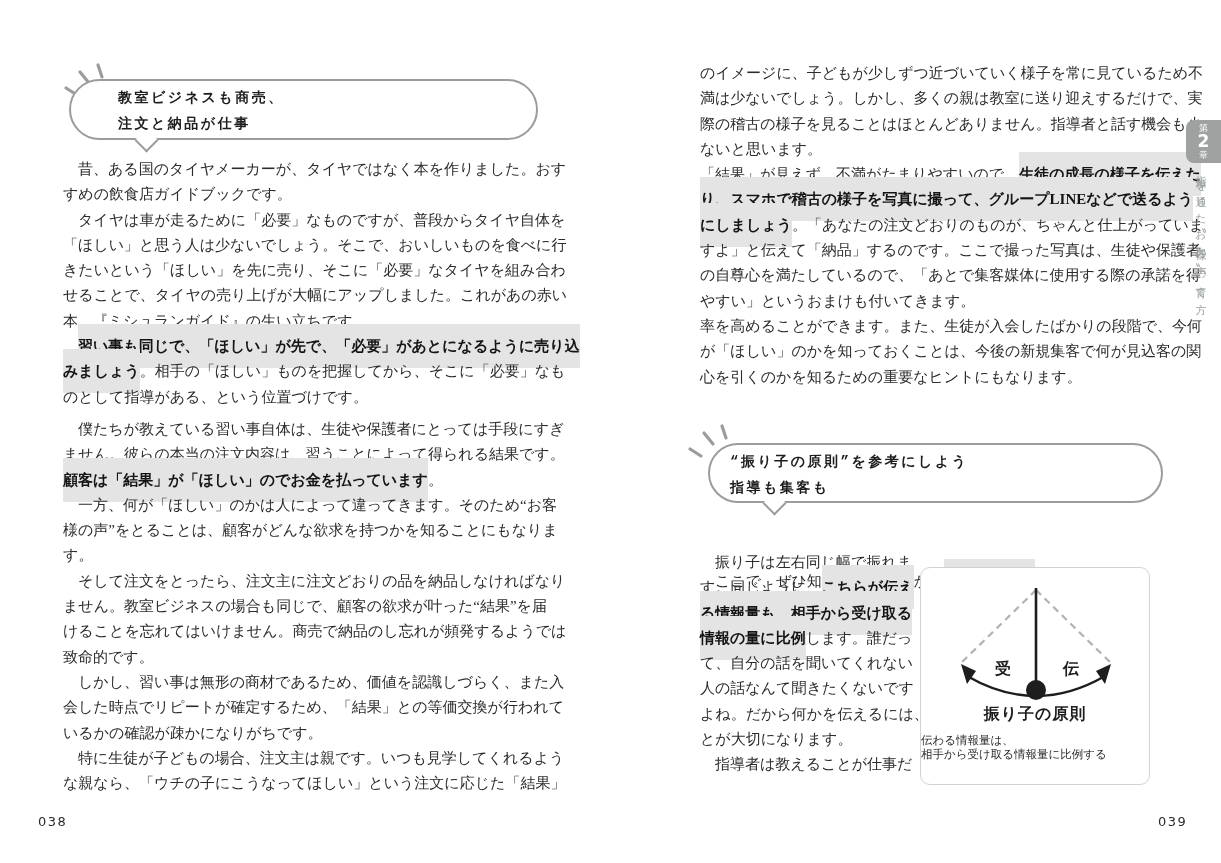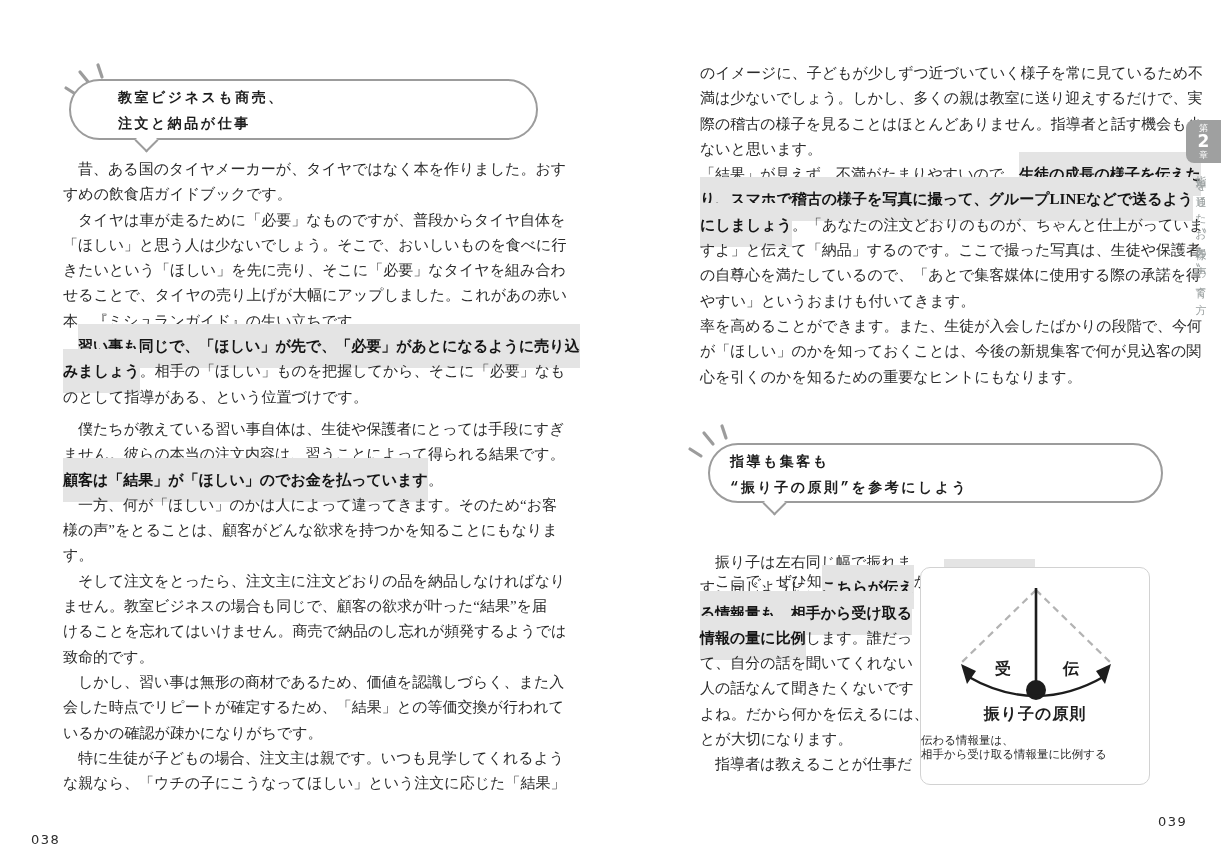--- a/index.html
+++ b/index.html
@@ -75,21 +75,21 @@
     <div class="line"><span>ません。教室ビジネスの場合も同じで、顧客の欲求が叶った“結果”を届</span></div>
     <div class="line"><span>けることを忘れてはいけません。商売で納品のし忘れが頻発するようでは</span></div>
     <div class="line"><span>致命的です。</span></div>
     <div class="line"><span>　しかし、習い事は無形の商材であるため、価値を認識しづらく、また入</span></div>
     <div class="line"><span>会した時点でリピートが確定するため、「結果」との等価交換が行われて</span></div>
     <div class="line"><span>いるかの確認が疎かになりがちです。</span></div>
     <div class="line"><span>　特に生徒が子どもの場合、注文主は親です。いつも見学してくれるよう</span></div>
     <div class="line"><span>な親なら、「ウチの子にこうなってほしい」という注文に応じた「結果」</span></div>
   </div>
 
-<div class="pagenum" style="left:31px;margin-top:18px;">038</div>
+<div class="pagenum" style="left:38px;">038</div>
 
 <div class="textblock" style="left:700px;top:61px;width:476px;">
     <div class="line"><span>のイメージに、子どもが少しずつ近づいていく様子を常に見ているため不</span></div>
     <div class="line"><span>満は少ないでしょう。しかし、多くの親は教室に送り迎えするだけで、実</span></div>
     <div class="line"><span>際の稽古の様子を見ることはほとんどありません。指導者と話す機会も少</span></div>
     <div class="line"><span>ないと思います。</span></div>
     <div class="line"><span>「結果」が見えず、不満がたまりやすいので、</span><span class="hl">生徒の成長の様子を伝えた</span></div>
     <div class="line"><span class="hl">り、スマホで稽古の様子を写真に撮って、グループLINEなどで送るよう</span></div>
     <div class="line"><span class="hl">にしましょう</span><span>。「あなたの注文どおりのものが、ちゃんと仕上がっていま</span></div>
     <div class="line"><span>すよ」と伝えて「納品」するのです。ここで撮った写真は、生徒や保護者</span></div>
@@ -102,22 +102,22 @@
 
 <svg class="abs" style="left:686px;top:423px;" width="45" height="40" viewBox="0 0 45 40">
   <line x1="36" y1="3" x2="40" y2="15" stroke="#9c9c9c" stroke-width="3.2" stroke-linecap="round"></line>
   <line x1="18" y1="10" x2="27" y2="21" stroke="#9c9c9c" stroke-width="3.2" stroke-linecap="round"></line>
   <line x1="4" y1="26" x2="15" y2="33" stroke="#9c9c9c" stroke-width="3.2" stroke-linecap="round"></line>
 </svg>
 
 <div class="bubble" style="left:708px;top:443px;width:455px;height:60px;"></div>
 <div class="tail" style="left:766px;top:495px;"></div>
 <div class="bubble-text" style="left:730px;top:449px;">
+  <div>“振り子の原則”を参考にしよう</div>
   <div>指導も集客も</div>
-  <div>“振り子の原則”を参考にしよう</div>
 </div>
 
 <div class="textblock" style="left:700px;top:521px;width:476px;margin-top:48px;">
     <div class="line"><span>　ここで、ぜひ知ってほしいのが「</span><span class="hl">振り子の原則</span><span>」です。</span></div>
   </div>
 
 <div class="textblock" style="left:700px;top:550px;width:215px;">
     <div class="line"><span>　振り子は左右同じ幅で振れま</span></div>
     <div class="line"><span>す。同じように、</span><span class="hl">こちらが伝え</span></div>
     <div class="line"><span class="hl">る情報量も、相手から受け取る</span></div>

